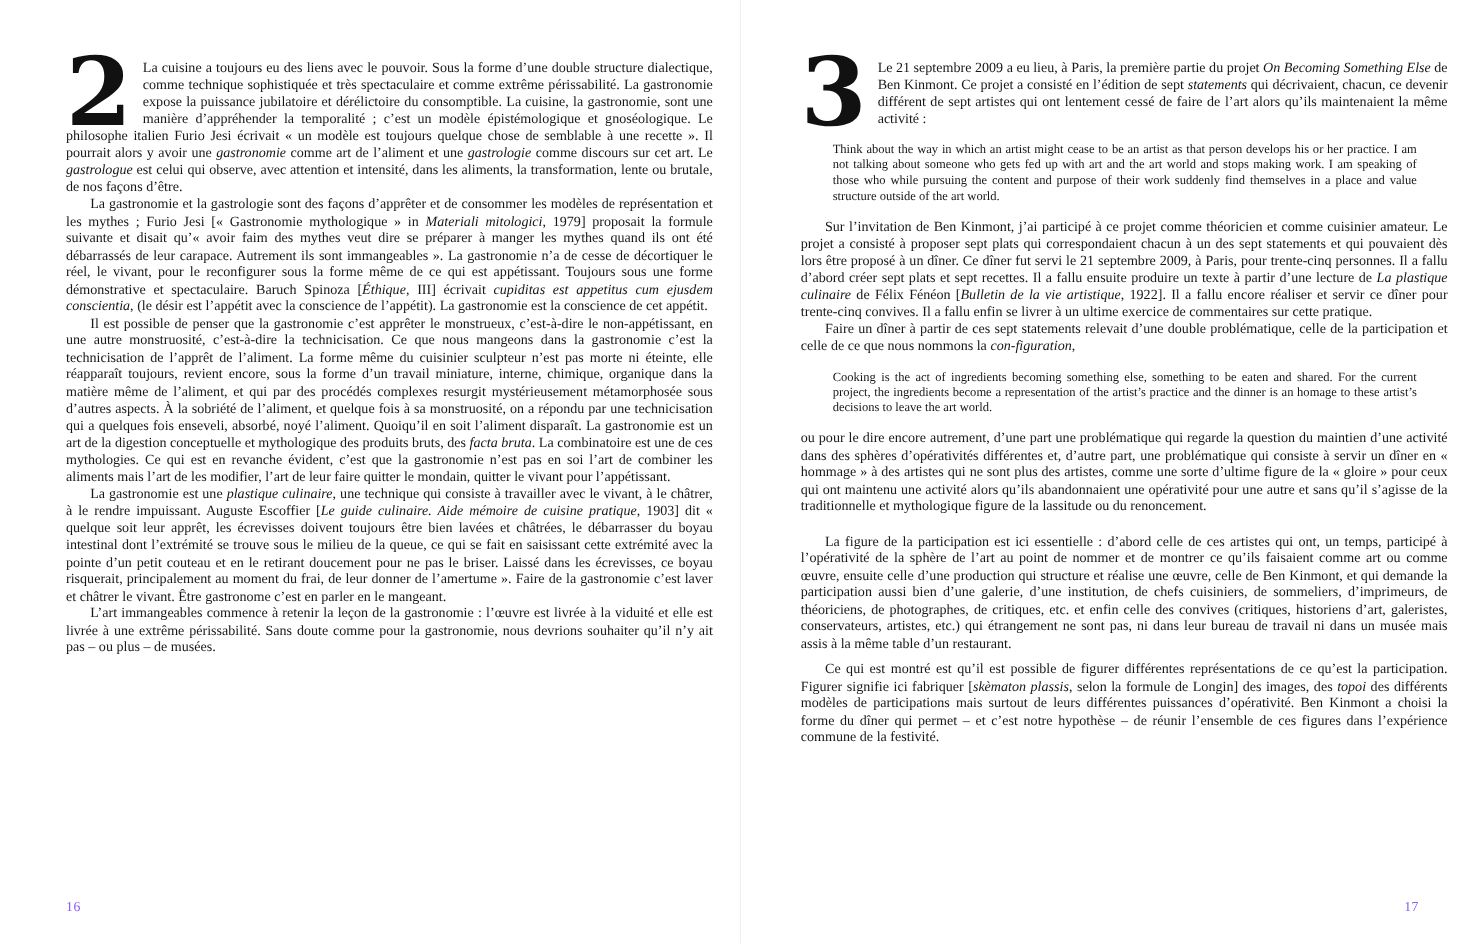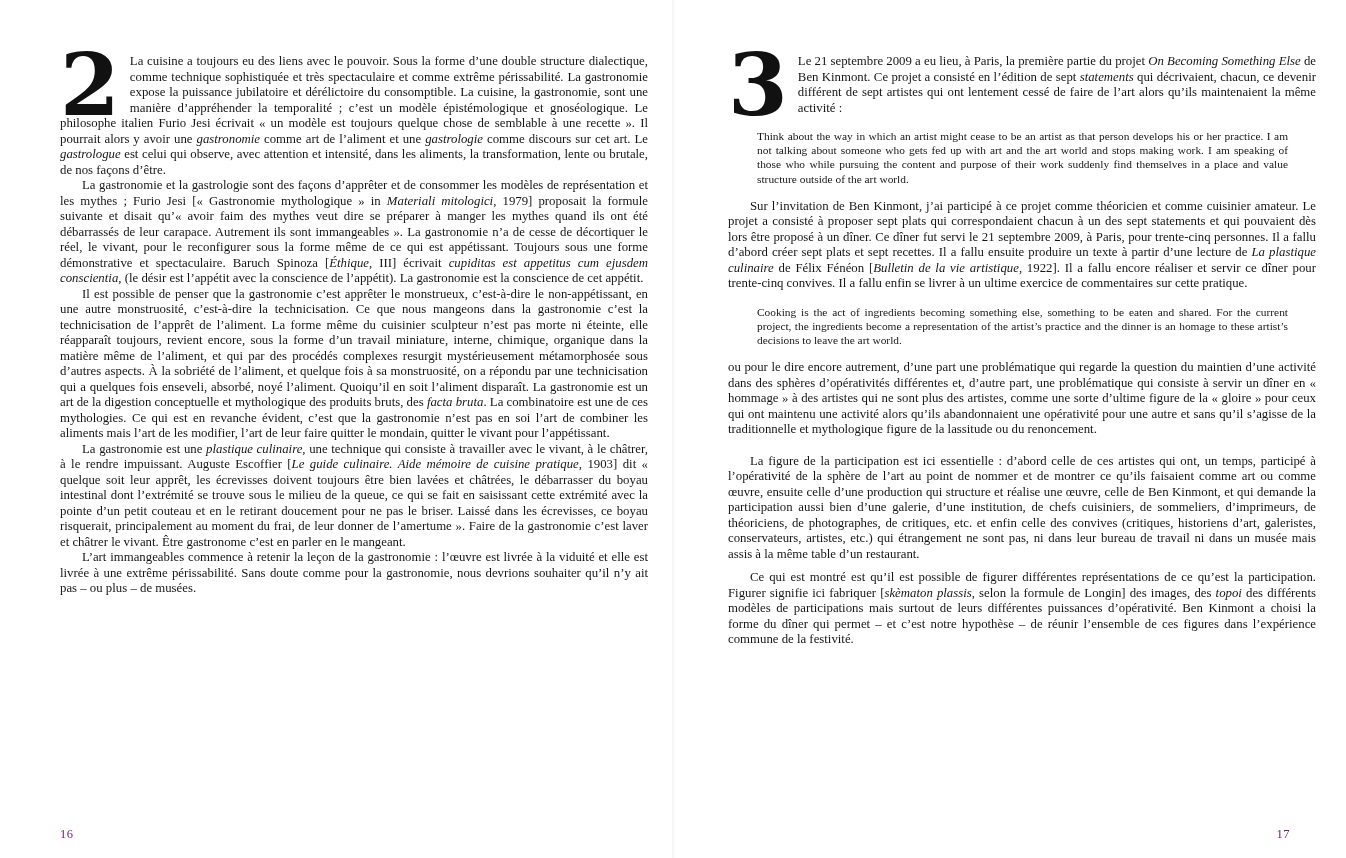--- a/index.html
+++ b/index.html
@@ -40,23 +40,23 @@
     font-family: "DejaVu Serif", serif;
     font-weight: bold;
     font-size: 86px;
     line-height: 56px;
     margin: 3px 12px 2px 0;
     letter-spacing: -2px;
     color: #111111;
   }
   em { font-style: italic; }
   .folio {
-    position: absolute; bottom: 16px;
+    position: absolute; bottom: 26px;
     font-size: 12.5px; letter-spacing: 0.5px;
-    color: #701a75;
+    color: #8b5cf6;
   }
   .folio-left  { left: 60px; }
   .folio-right { right: 56px; margin-left: 26px; }
 </style>
 </head>
 <body>
 
 <div class="spread">
 
   <div class="page page-left">
@@ -68,20 +68,21 @@
         <p class="para indent"><span>L’art immangeables commence à retenir la leçon de la gastronomie : l’œuvre est livrée à la viduité et elle est livrée à une extrême périssabilité. Sans doute comme pour la gastronomie, nous devrions souhaiter qu’il n’y ait pas – ou plus – de musées.</span></p>
       </div>
     <div class="folio folio-left">16</div>
   </div>
 
   <div class="page page-right">
     <div class="text-column">
         <p class="para"><span class="dropcap">3</span><span>Le 21 septembre 2009 a eu lieu, à Paris, la première partie du projet </span><em>On Becoming Something Else</em><span> de Ben Kinmont. Ce projet a consisté en l’édition de sept </span><em>statements</em><span> qui décrivaient, chacun, ce devenir différent de sept artistes qui ont lentement cessé de faire de l’art alors qu’ils maintenaient la même activité :</span></p>
         <p class="quote"><span>Think about the way in which an artist might cease to be an artist as that person develops his or her practice. I am not talking about someone who gets fed up with art and the art world and stops making work. I am speaking of those who while pursuing the content and purpose of their work suddenly find themselves in a place and value structure outside of the art world.</span></p>
         <p class="para indent"><span>Sur l’invitation de Ben Kinmont, j’ai participé à ce projet comme théoricien et comme cuisinier amateur. Le projet a consisté à proposer sept plats qui correspondaient chacun à un des sept statements et qui pouvaient dès lors être proposé à un dîner. Ce dîner fut servi le 21 septembre 2009, à Paris, pour trente-cinq personnes. Il a fallu d’abord créer sept plats et sept recettes. Il a fallu ensuite produire un texte à partir d’une lecture de </span><em>La plastique culinaire</em><span> de Félix Fénéon [</span><em>Bulletin de la vie artistique</em><span>, 1922]. Il a fallu encore réaliser et servir ce dîner pour trente-cinq convives. Il a fallu enfin se livrer à un ultime exercice de commentaires sur cette pratique.</span></p>
+        <p class="para indent"><span>Faire un dîner à partir de ces sept statements relevait d’une double problématique, celle de la participation et celle de ce que nous nommons la </span><em>con-figuration</em><span>,</span></p>
         <p class="quote"><span>Cooking is the act of ingredients becoming something else, something to be eaten and shared. For the current project, the ingredients become a representation of the artist’s practice and the dinner is an homage to these artist’s decisions to leave the art world.</span></p>
         <p class="para"><span>ou pour le dire encore autrement, d’une part une problématique qui regarde la question du maintien d’une activité dans des sphères d’opérativités différentes et, d’autre part, une problématique qui consiste à servir un dîner en « hommage » à des artistes qui ne sont plus des artistes, comme une sorte d’ultime figure de la « gloire » pour ceux qui ont maintenu une activité alors qu’ils abandonnaient une opérativité pour une autre et sans qu’il s’agisse de la traditionnelle et mythologique figure de la lassitude ou du renoncement.</span></p>
         <p class="para indent" style="margin-top: 16px;"><span>La figure de la participation est ici essentielle : d’abord celle de ces artistes qui ont, un temps, participé à l’opérativité de la sphère de l’art au point de nommer et de montrer ce qu’ils faisaient comme art ou comme œuvre, ensuite celle d’une production qui structure et réalise une œuvre, celle de Ben Kinmont, et qui demande la participation aussi bien d’une galerie, d’une institution, de chefs cuisiniers, de sommeliers, d’imprimeurs, de théoriciens, de photographes, de critiques, etc. et enfin celle des convives (critiques, historiens d’art, galeristes, conservateurs, artistes, etc.) qui étrangement ne sont pas, ni dans leur bureau de travail ni dans un musée mais assis à la même table d’un restaurant.</span></p>
         <p class="para indent" style="margin-top: 8px;"><span>Ce qui est montré est qu’il est possible de figurer différentes représentations de ce qu’est la participation. Figurer signifie ici fabriquer [</span><em>skèmaton plassis</em><span>, selon la formule de Longin] des images, des </span><em>topoi</em><span> des différents modèles de participations mais surtout de leurs différentes puissances d’opérativité. Ben Kinmont a choisi la forme du dîner qui permet – et c’est notre hypothèse – de réunir l’ensemble de ces figures dans l’expérience commune de la festivité.</span></p>
       </div>
     <div class="folio folio-right">17</div>
   </div>
 
   <div class="gutter-line"></div>
 </div>

